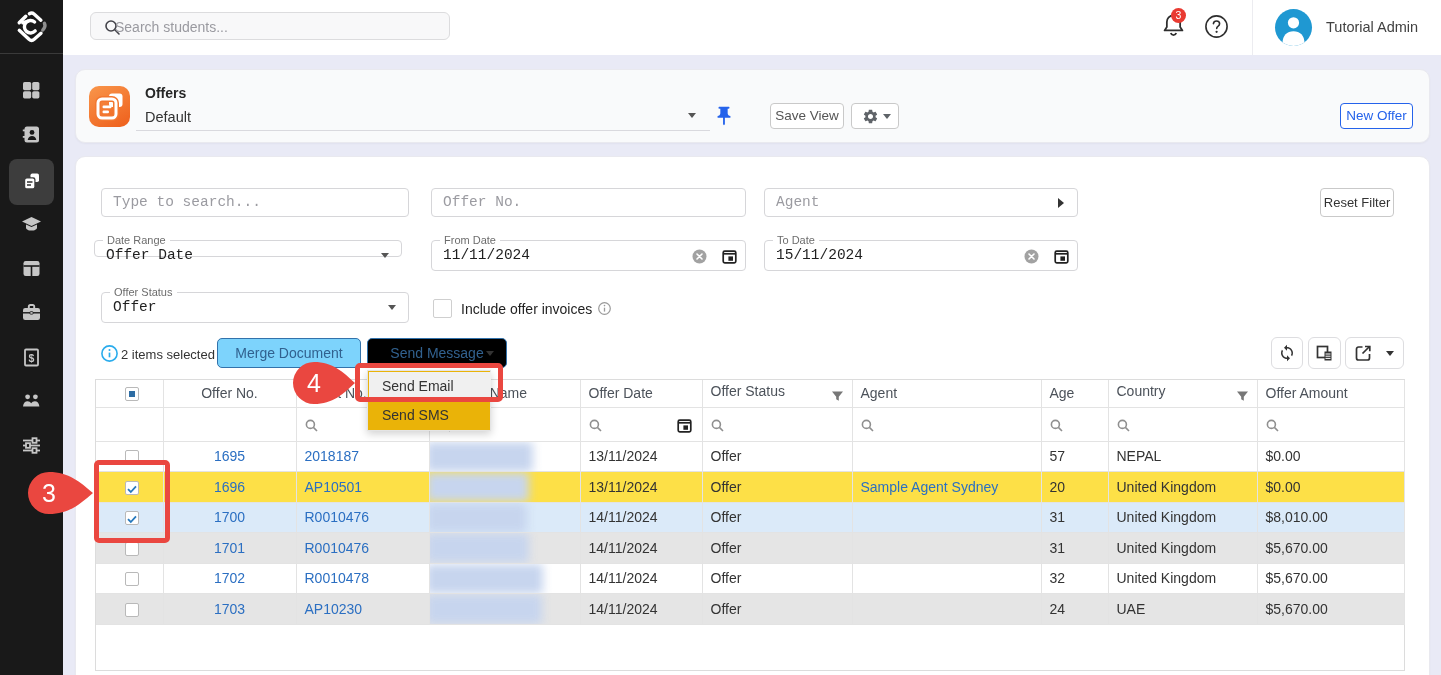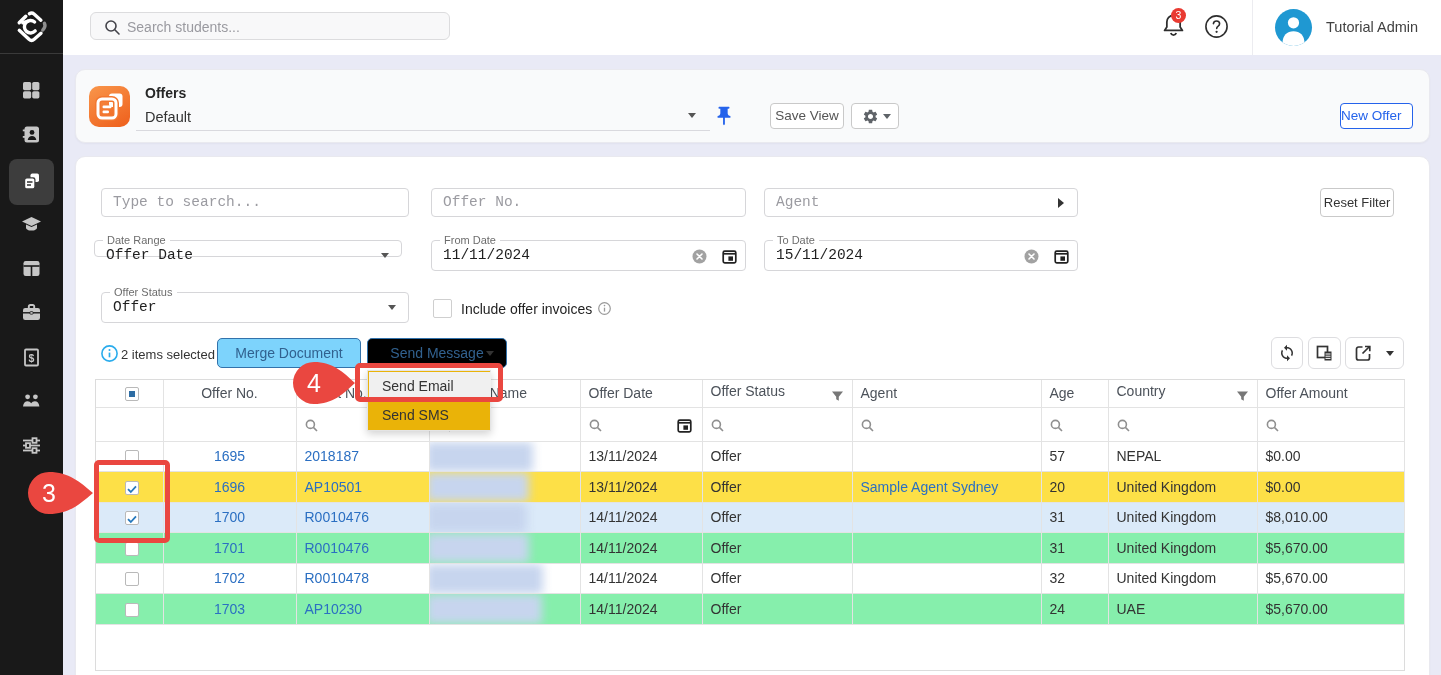--- a/index.html
+++ b/index.html
@@ -11,42 +11,42 @@
 .sidebar { left:0; top:0; width:63px; height:675px; background:#191919; z-index:5; }
 .sb-logo { left:13px; top:8px; width:37px; height:37px; }
 .sb-sep { left:0; top:53px; width:63px; height:1px; background:#3a3a3a; }
 .sb-sel { left:9px; top:159px; width:45px; height:46px; background:#3d3d3d; border-radius:8px; }
 .sb-ic { width:21px; height:21px; left:21px; }
 
 
 .topbar { left:63px; top:0; width:1378px; height:55px; background:#fff; z-index:4; }
 .search { left:27px; top:12px; width:360px; height:28px; background:#f8f8f9; border:1px solid #dcdcde; border-radius:6px; }
 .search svg { position:absolute; left:13px; top:6px; }
-.search span { position:absolute; left:36px; top:6px; font-size:14px; color:#9a9aa0; }
+.search span { position:absolute; left:24px; top:6px; font-size:14px; color:#9a9aa0; }
 .tb-divider { left:1189px; top:0px; width:1px; height:55px; background:#ececf0; }
 .avatar { left:1212px; top:9px; width:37px; height:37px; border-radius:50%; background:#1f98d2; overflow:hidden; }
 .tb-name { left:1263px; top:19px; font-size:14.5px; color:#414141; }
 
 
 .card { background:#fff; border:1px solid #e9e9ef; border-radius:10px; box-shadow:0 1px 2px rgba(30,30,60,0.04); }
 .card1 { left:75px; top:69px; width:1355px; height:74px; background:#f9fafb; }
 .card2 { left:75px; top:156px; width:1355px; height:560px; }
 
 
 .offers-icon { left:89px; top:86px; width:41px; height:41px; border-radius:10px; background:linear-gradient(150deg,#f9964b 0%,#ef6420 90%); }
 .offers-title { left:145px; top:85px; font-size:14px; font-weight:bold; color:#262626; }
 .default-txt { left:145px; top:109px; font-size:14.5px; color:#333; }
 .sel-underline { left:136px; top:130px; width:574px; height:1px; background:#d9d9de; }
 .caret { width:0; height:0; border-left:4.5px solid transparent; border-right:4.5px solid transparent; border-top:5.5px solid #555; }
 .hdr-caret { left:688px; top:113px; }
 .pin { left:715px; top:105px; width:22px; height:22px; }
 .btn { border:1px solid #c9c9c9; border-radius:4px; background:#fff; color:#555; font-size:13.5px; text-align:center; }
 .save-view { left:770px; top:103px; width:74px; height:26px; line-height:24px; }
 .gear-btn { left:851px; top:103px; width:48px; height:26px; }
-.new-offer { left:1340px; top:103px; width:73px; height:26px; line-height:24px; border:1px solid #2563eb; color:#2563eb; border-radius:4px; font-size:13.5px; text-align:left; background:#fff; }
+.new-offer { left:1340px; top:103px; width:73px; height:26px; line-height:24px; border:1px solid #2563eb; color:#2563eb; border-radius:4px; font-size:13.5px; text-align:center; background:#fff; }
 
 
 .field { border:1px solid #d6d6d9; border-radius:4px; background:#fff; }
 .fld-label { position:absolute; top:-6px; left:8px; background:#fff; padding:0 4px; font-size:11px; color:#6d6d6d; line-height:11px; }
 .fld-val { position:absolute; left:11px; top:6px; font-size:14.5px; color:#1f1f1f;font-family:Liberation Mono, monospace; }
 .placeholder { color:#9b9ba1 !important; }
 .fld-caret { position:absolute; right:12px; top:12px; border-left:4.5px solid transparent; border-right:4.5px solid transparent; border-top:5.5px solid #555; width:0; height:0; }
 
 
 .tbtn { border:1px solid #3272ab; border-radius:5px; background:#7dd3fc; color:#31618f; font-size:14px; text-align:center; line-height:28px; }
@@ -58,21 +58,21 @@
 table.grid { border-collapse:collapse; table-layout:fixed; width:1308px; font-size:14px; color:#333; }
 table.grid td, table.grid th { border-right:1px solid #e3e3e3; border-bottom:1px solid #e3e3e3; padding:0 0 0 8px; text-align:left; font-weight:normal; overflow:hidden; white-space:nowrap; }
 table.grid th { height:27px; color:#4c525a; font-size:14px; }
 table.grid td { height:30.5px; }
 tr.frow td { height:34px; } tr.frow svg { vertical-align:middle; margin-top:2px; }
 table.grid td.c, table.grid th.c { text-align:center; padding:0; }
 a.lnk { color:#2b6fc2; text-decoration:none; }
 .cb { margin-left:6px; width:14px; height:14px; background:#fff; border:1px solid #b9b9b9; border-radius:2px; display:inline-block; vertical-align:middle; }
 .rowgray  td { background:#fde047; }
 .rowblue  td { background:#dbeaf9; font-weight:bold; }
-.rowalt   td { background:#86efac; }
+.rowalt   td { background:#e5e5e5; }
 .blur-blob { position:absolute; background:#c7d5ee; filter:blur(5px); border-radius:3px; top:0; height:30px !important; }
 
 
 .menu { left:367px; top:370px; width:124px; height:61px; background:#eab308; border:1px solid #e4e4e4; box-shadow:0 3px 8px rgba(0,0,0,0.18); z-index:20; }
 .menu-item { position:absolute; left:1px; width:122px; height:29px; font-size:14px; color:#333; line-height:29px; padding-left:13px; }
 
 
 .ann-rect { border:5.5px solid #ea4740; border-radius:5px; z-index:30; }
 .balloon { z-index:31; }
 .balloon text { font-family:"Liberation Sans", sans-serif; }

